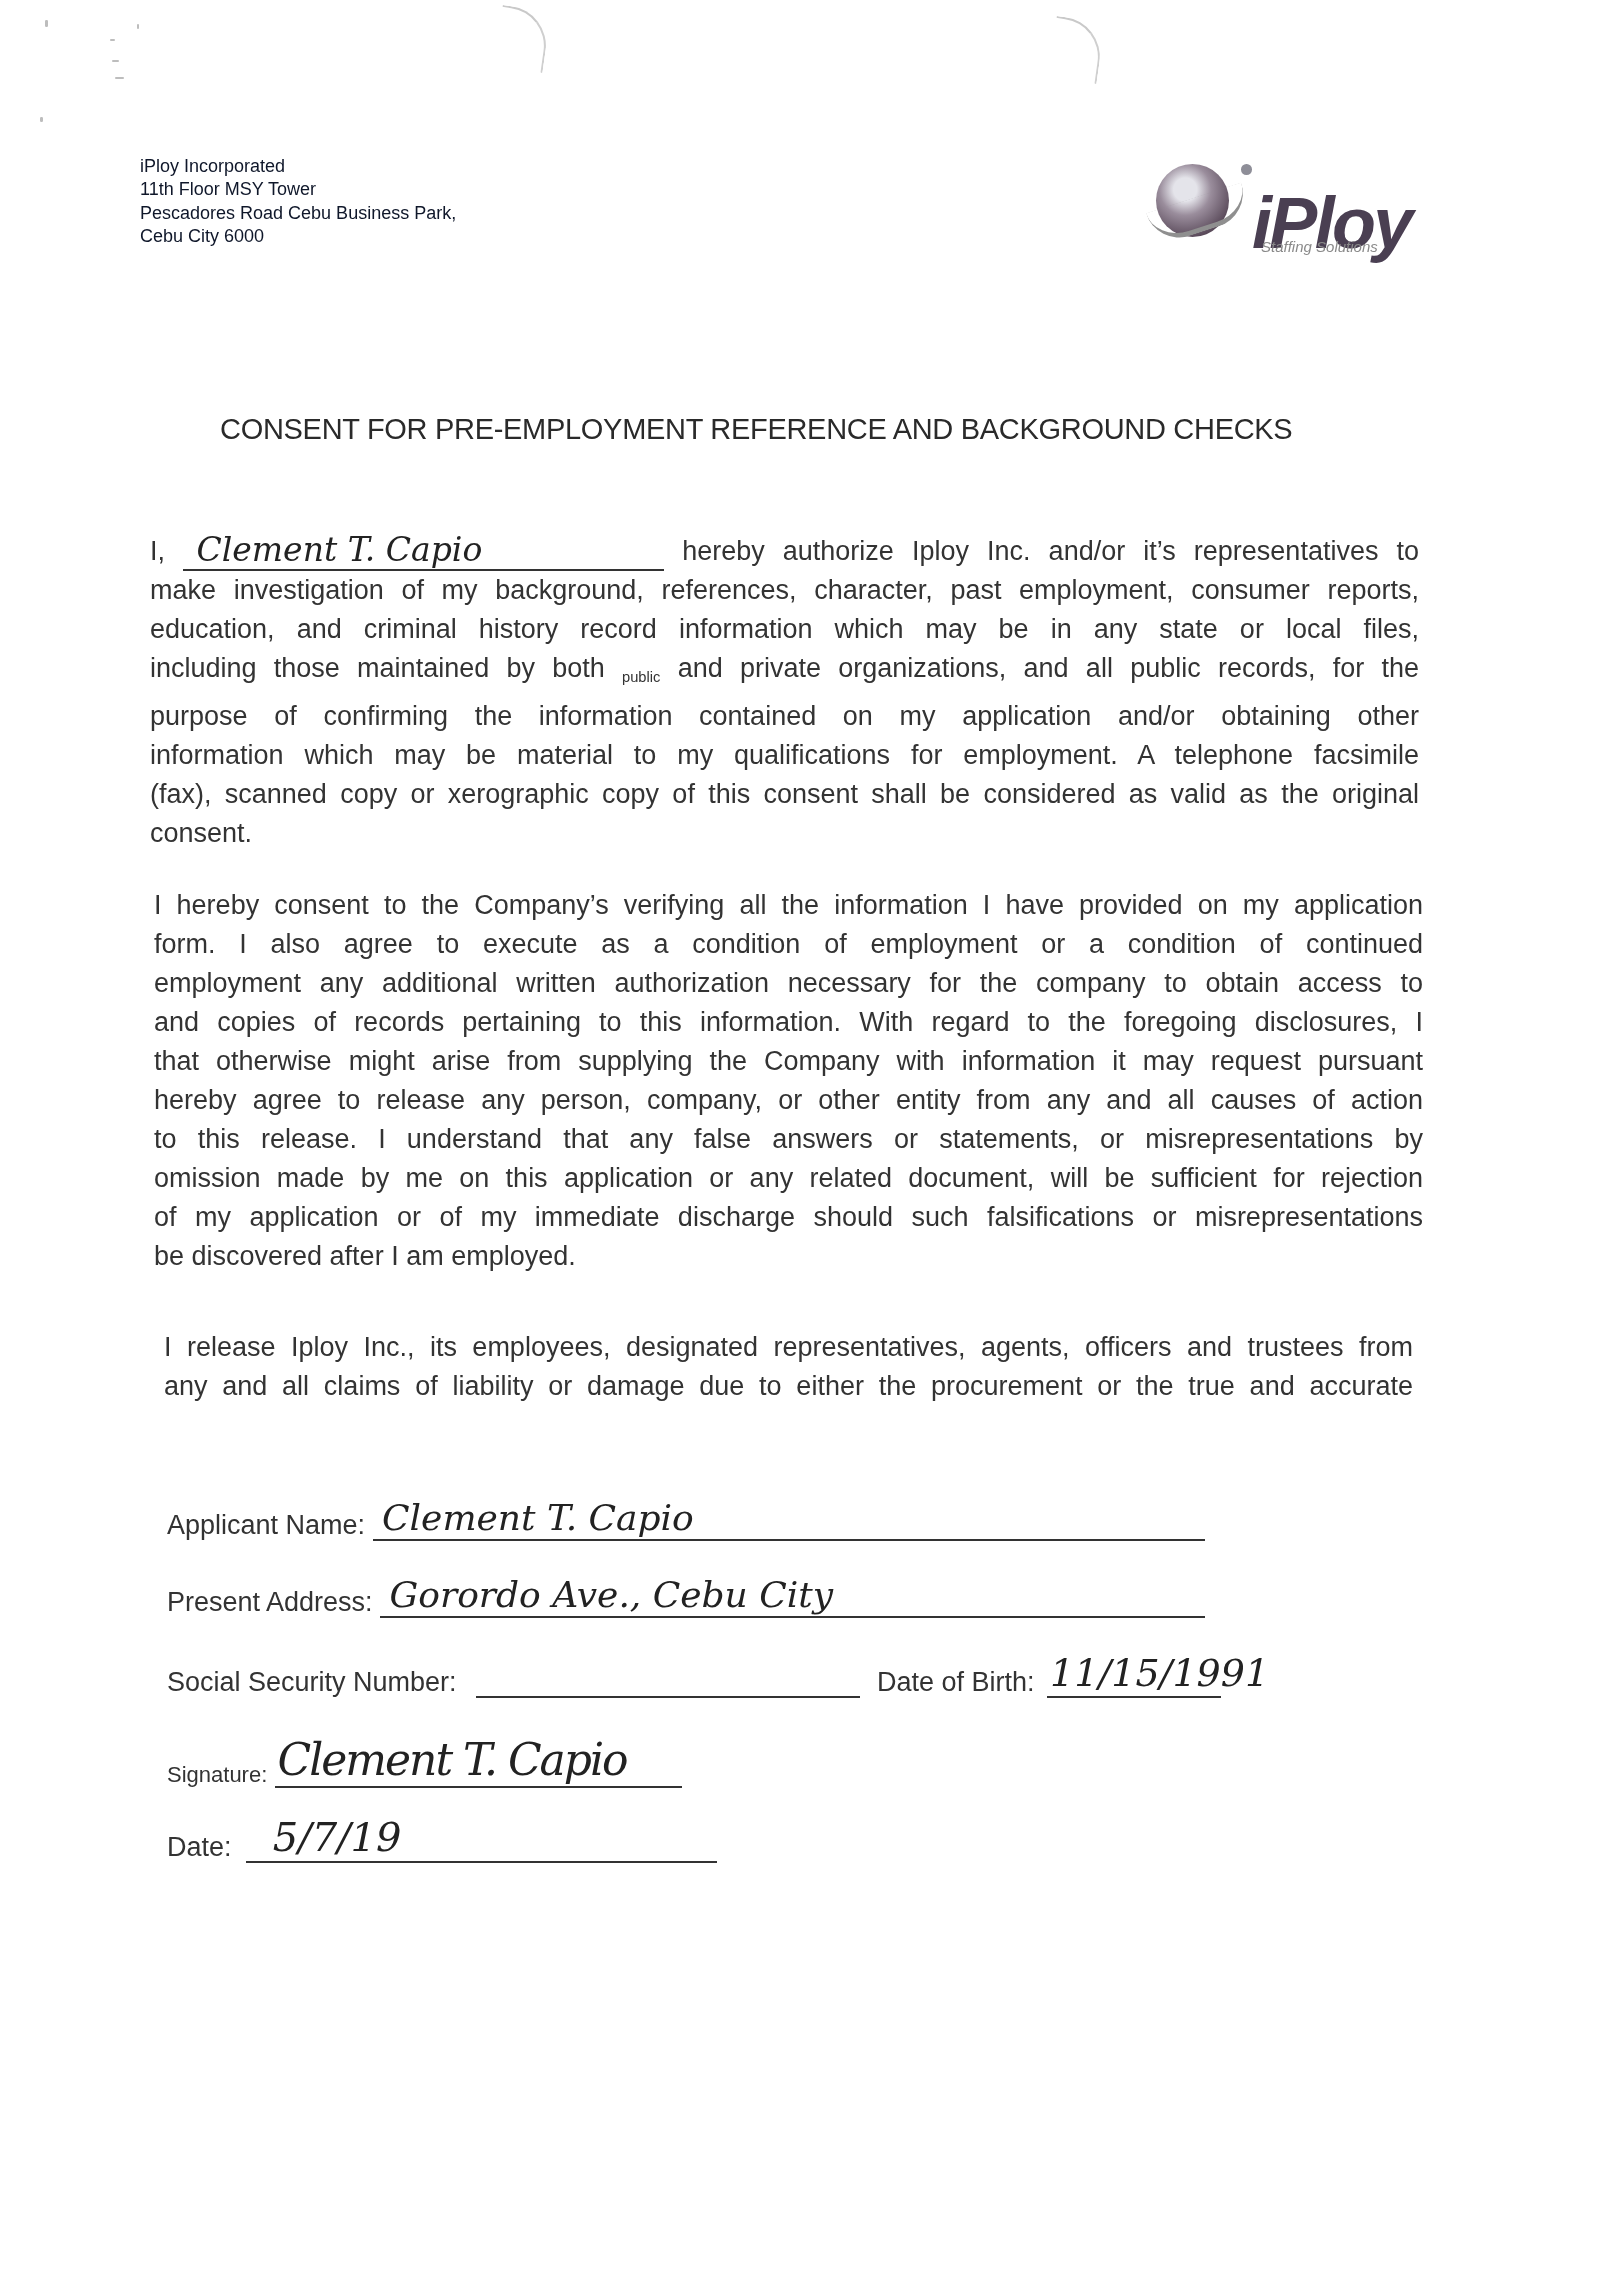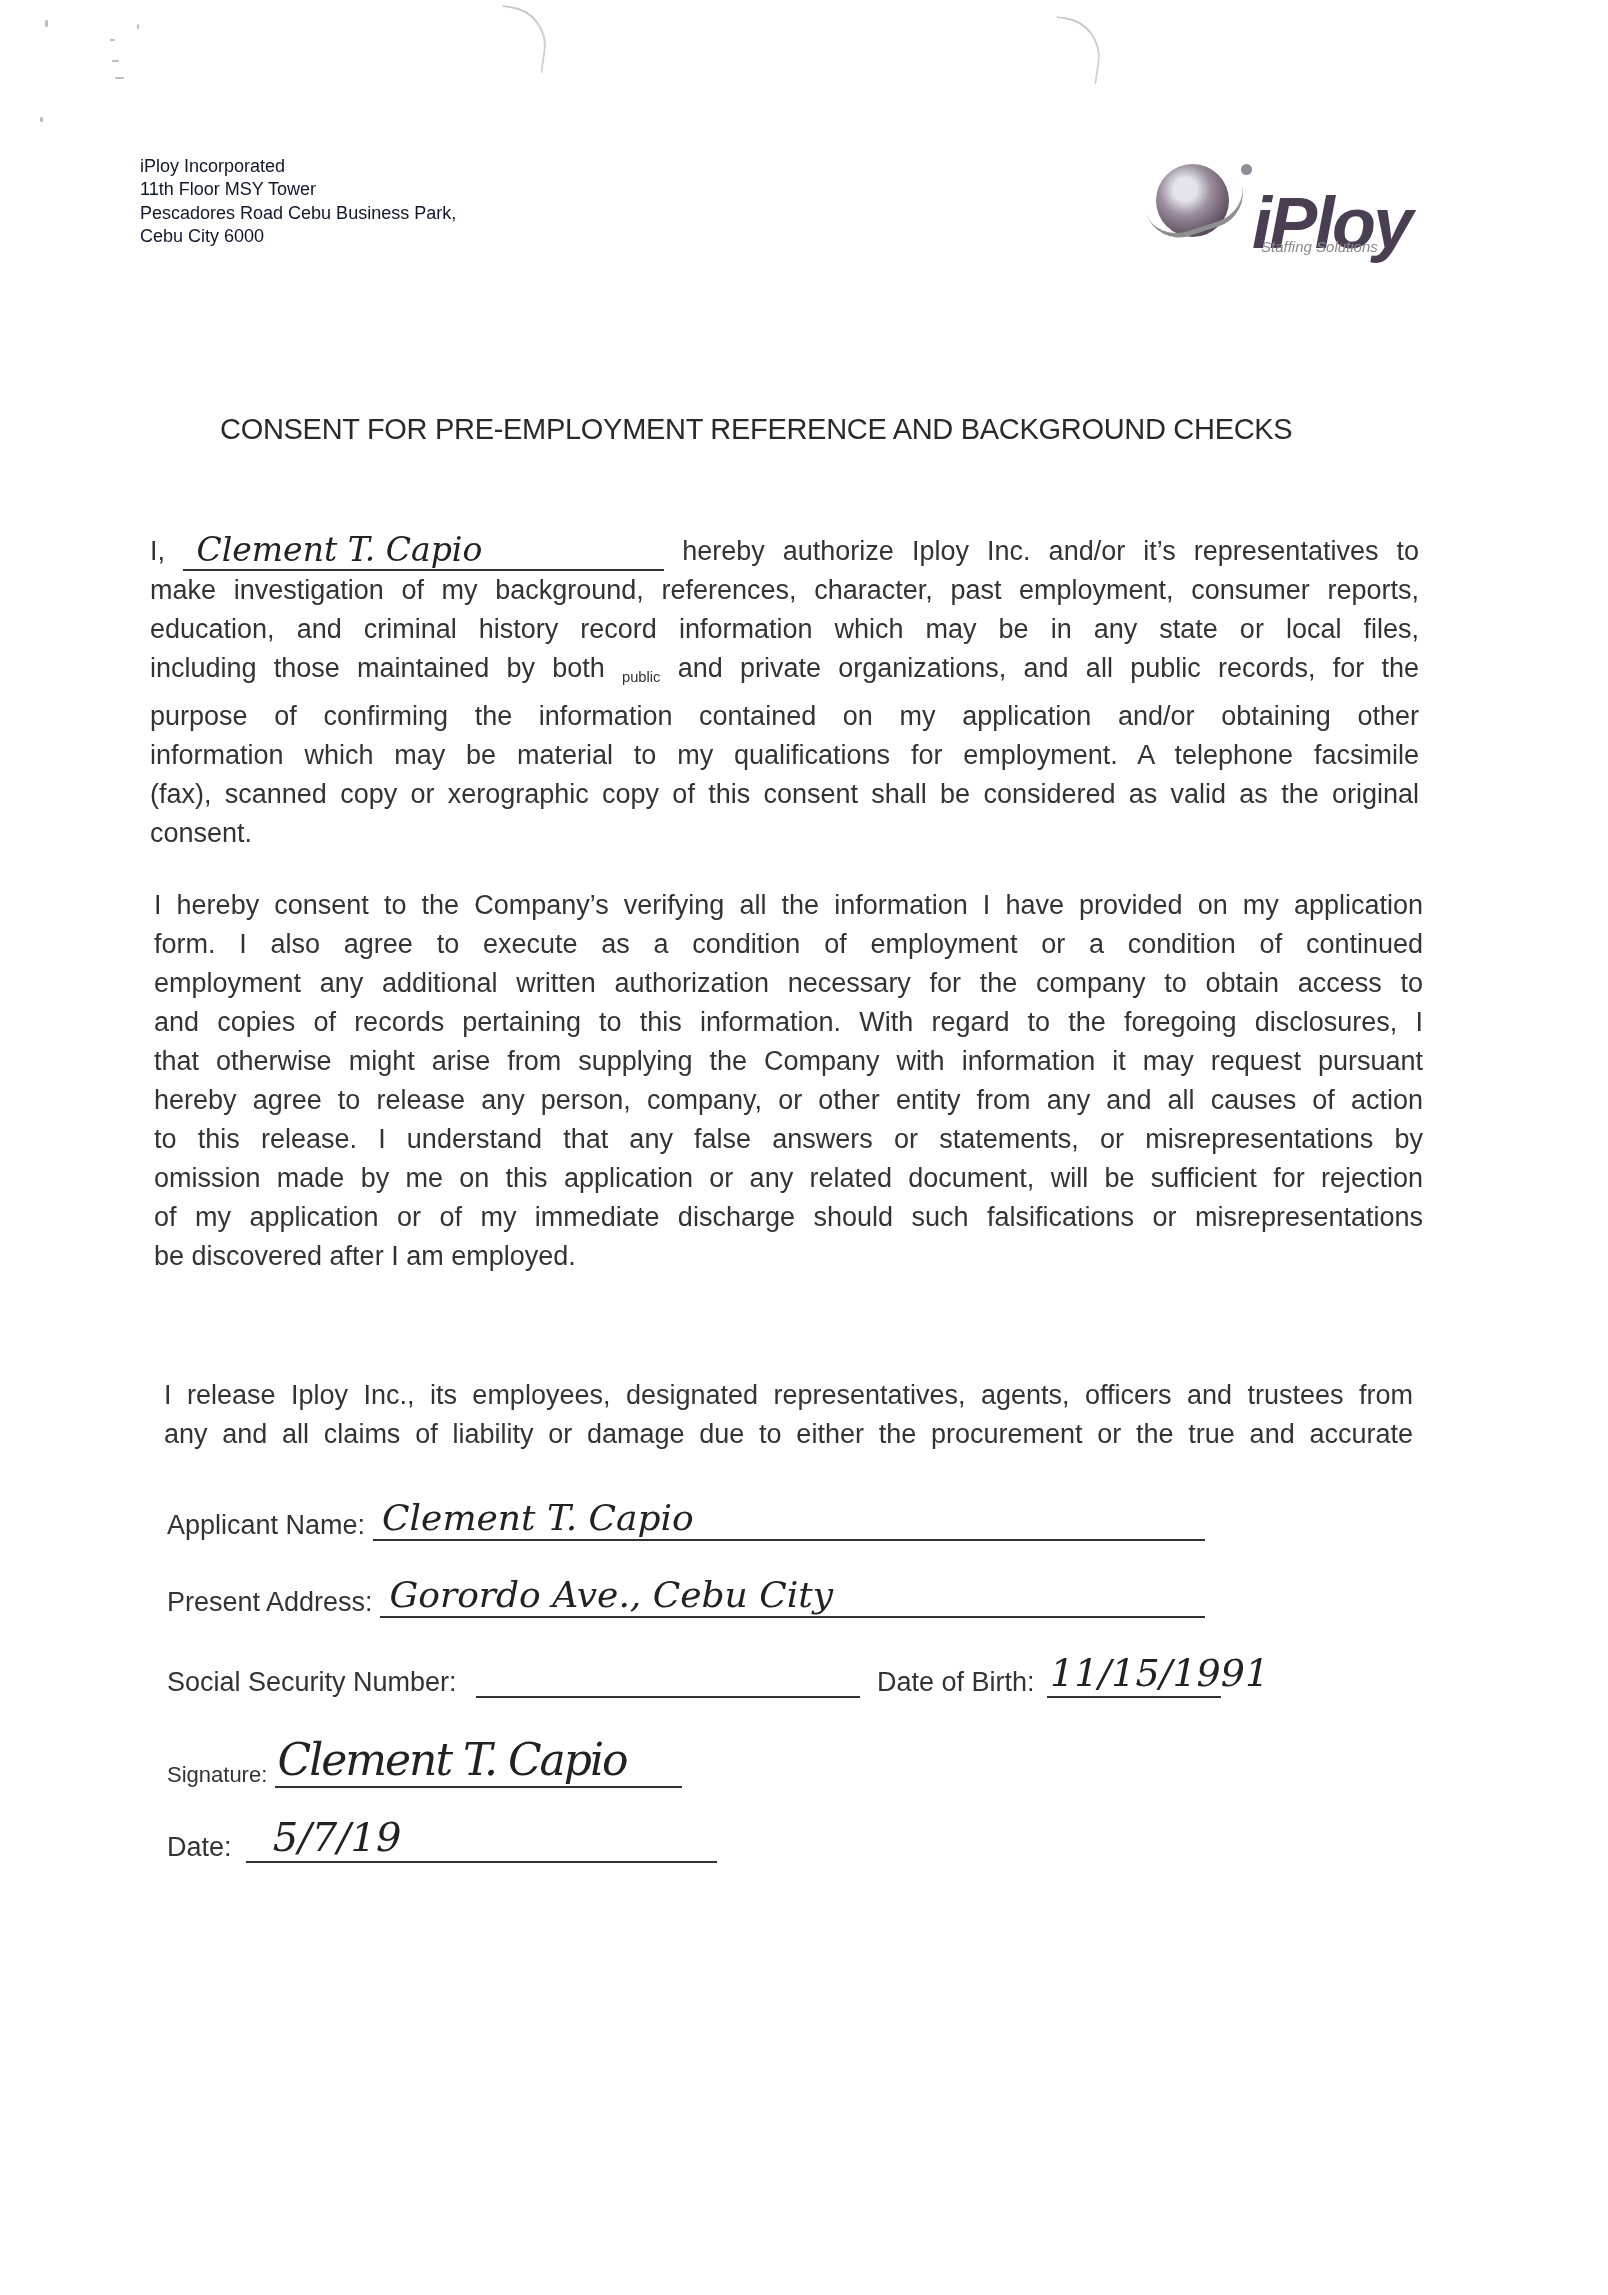--- a/index.html
+++ b/index.html
@@ -100,21 +100,21 @@
   <span class="line">employment any additional written authorization necessary for the company to obtain access to</span>
   <span class="line">and copies of records pertaining to this information.  With regard to the foregoing disclosures, I</span>
   <span class="line">that otherwise might arise from supplying the Company with information it may request pursuant</span>
   <span class="line">hereby agree to release any person, company, or other entity from any and all causes of action</span>
   <span class="line">to this release.  I understand that any false answers or statements, or misrepresentations by</span>
   <span class="line">omission made by me on this application or any related document, will be sufficient for rejection</span>
   <span class="line">of my application or of my immediate discharge should such falsifications or misrepresentations</span>
   <span class="line last">be discovered after I am employed.</span>
 </div>
 
-<div class="abs para" style="top:1376px; left:164px; width:1249px;">
+<div class="abs para" style="top:1328px; left:164px; width:1249px;">
   <span class="line">I release Iploy Inc., its employees, designated representatives, agents, officers and trustees from</span>
   <span class="line">any and all claims of liability or damage due to either the procurement or the true and accurate</span>
 </div>
 
 <div class="form-row" style="top:1496px;">
   <span class="label">Applicant Name:</span>
   <span class="field" style="width:832px;"><span class="val">Clement T. Capio</span></span>
 </div>
 
 <div class="form-row" style="top:1573px;">

